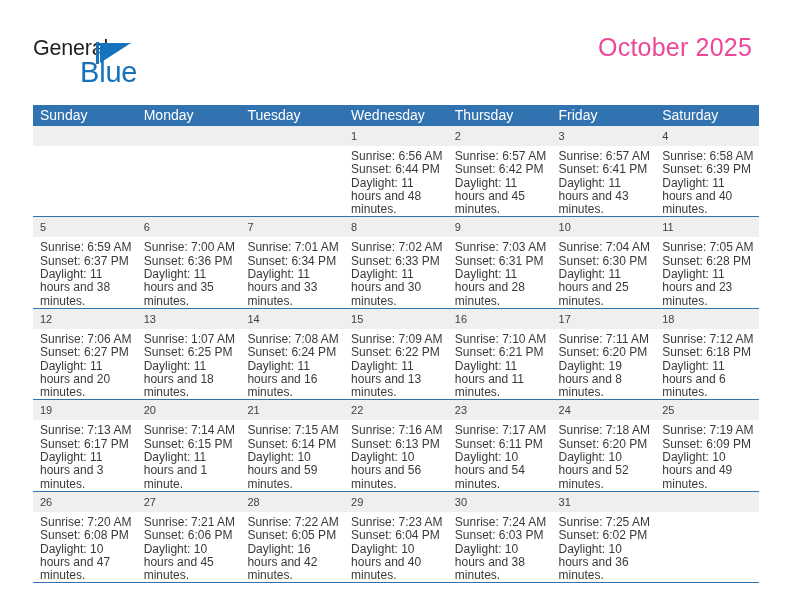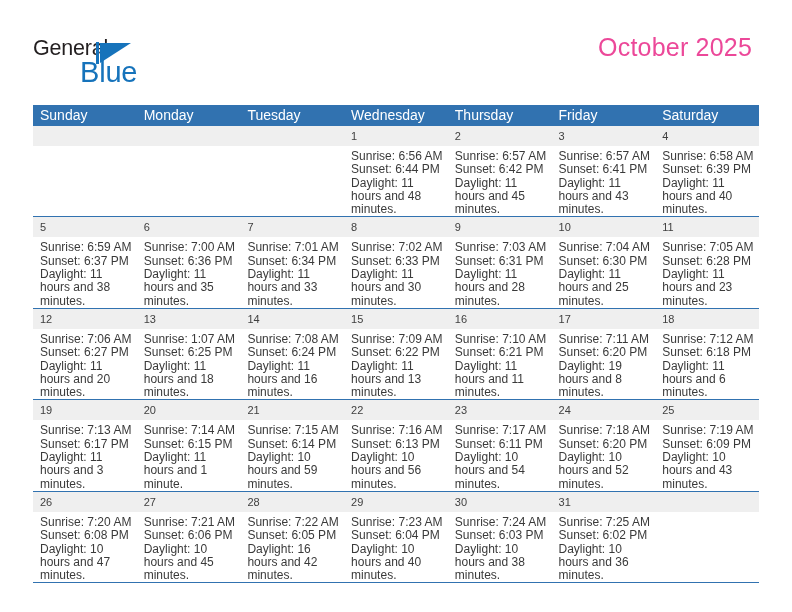--- a/index.html
+++ b/index.html
@@ -407,21 +407,21 @@
               <div>Sunrise: 7:18 AM</div>
               <div>Sunset: 6:20 PM</div>
               <div class="dl">Daylight: 10 hours and 52 minutes.</div>
             </div>
           </td>
           <td>
             <div class="daynum">25</div>
             <div class="info">
               <div>Sunrise: 7:19 AM</div>
               <div>Sunset: 6:09 PM</div>
-              <div class="dl">Daylight: 10 hours and 43 minutes.</div>
+              <div class="dl">Daylight: 10 hours and 49 minutes.</div>
             </div>
           </td>
         </tr>
         <tr>
           <td>
             <div class="daynum">26</div>
             <div class="info">
               <div>Sunrise: 7:20 AM</div>
               <div>Sunset: 6:08 PM</div>
               <div class="dl">Daylight: 10 hours and 47 minutes.</div>

